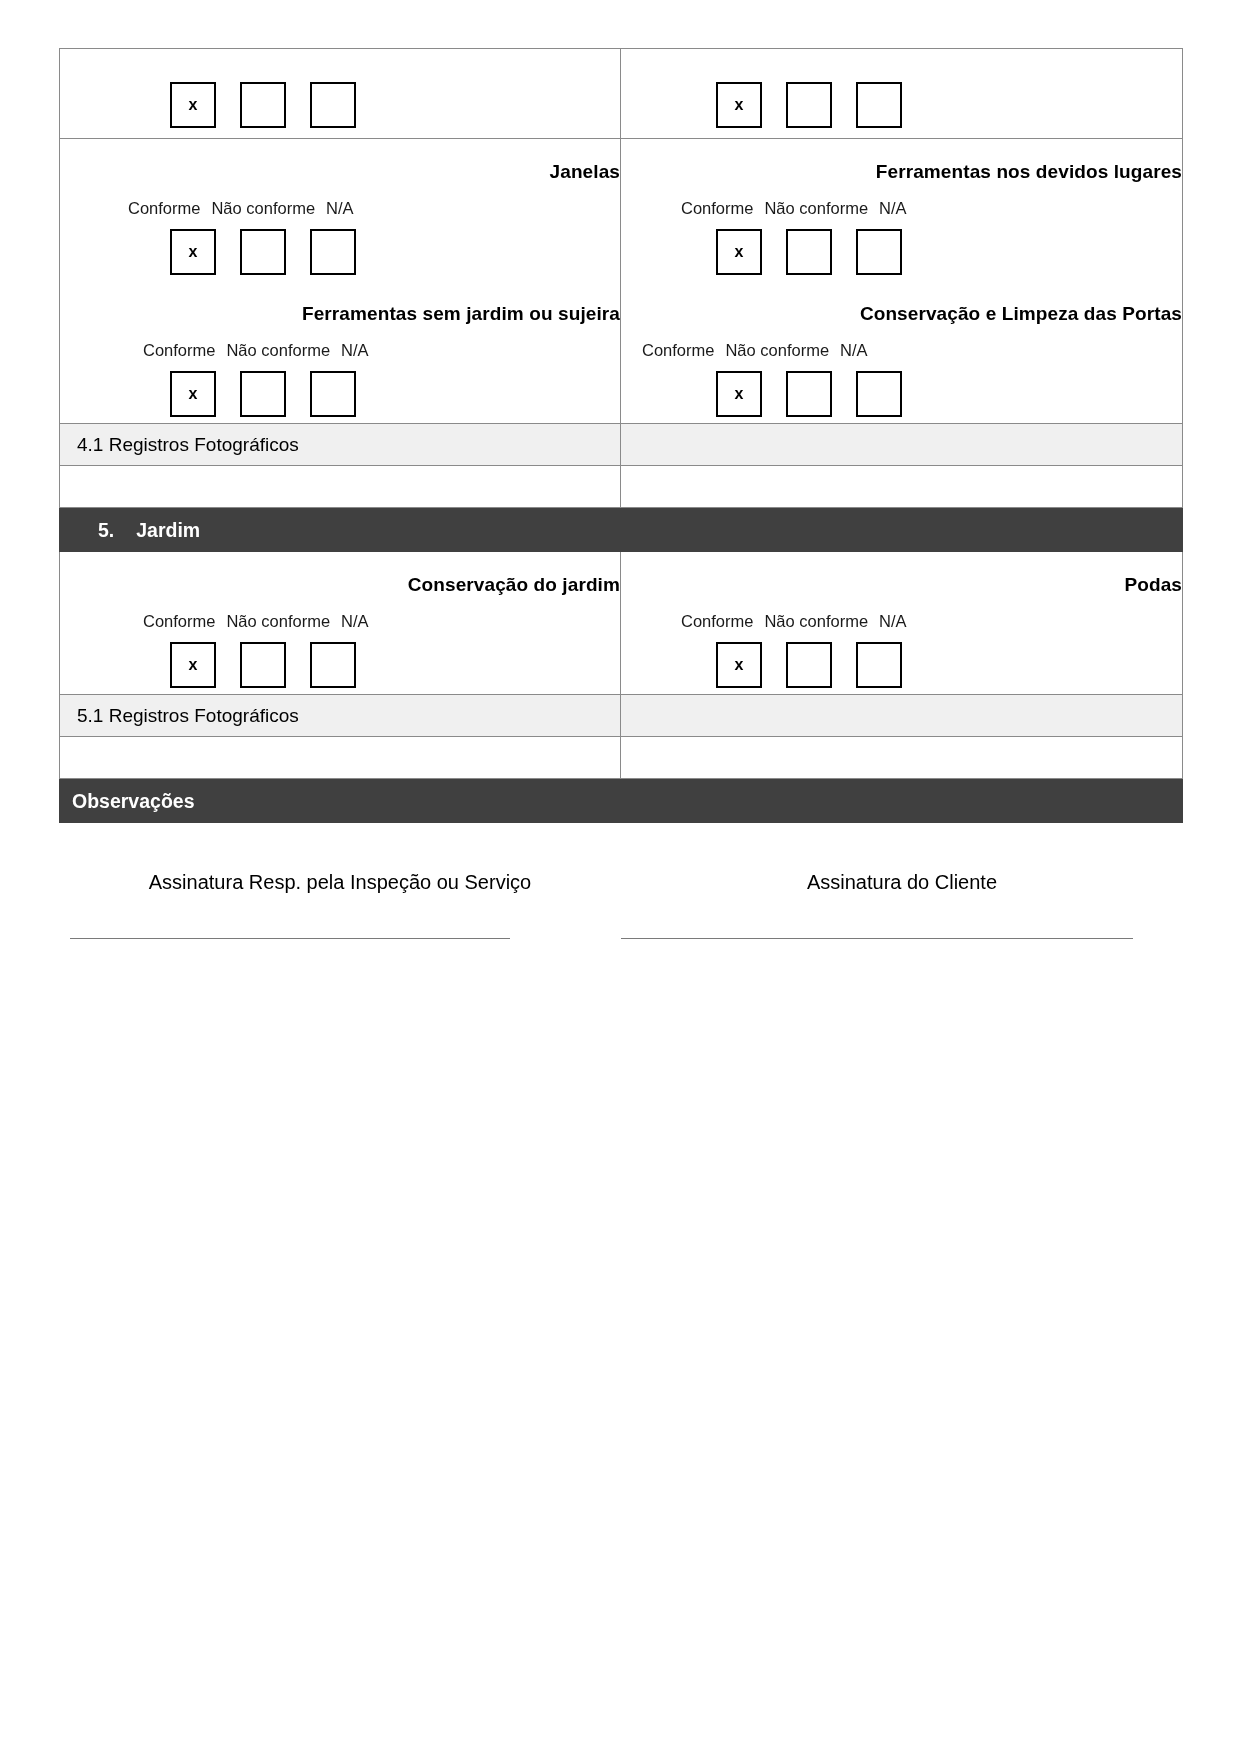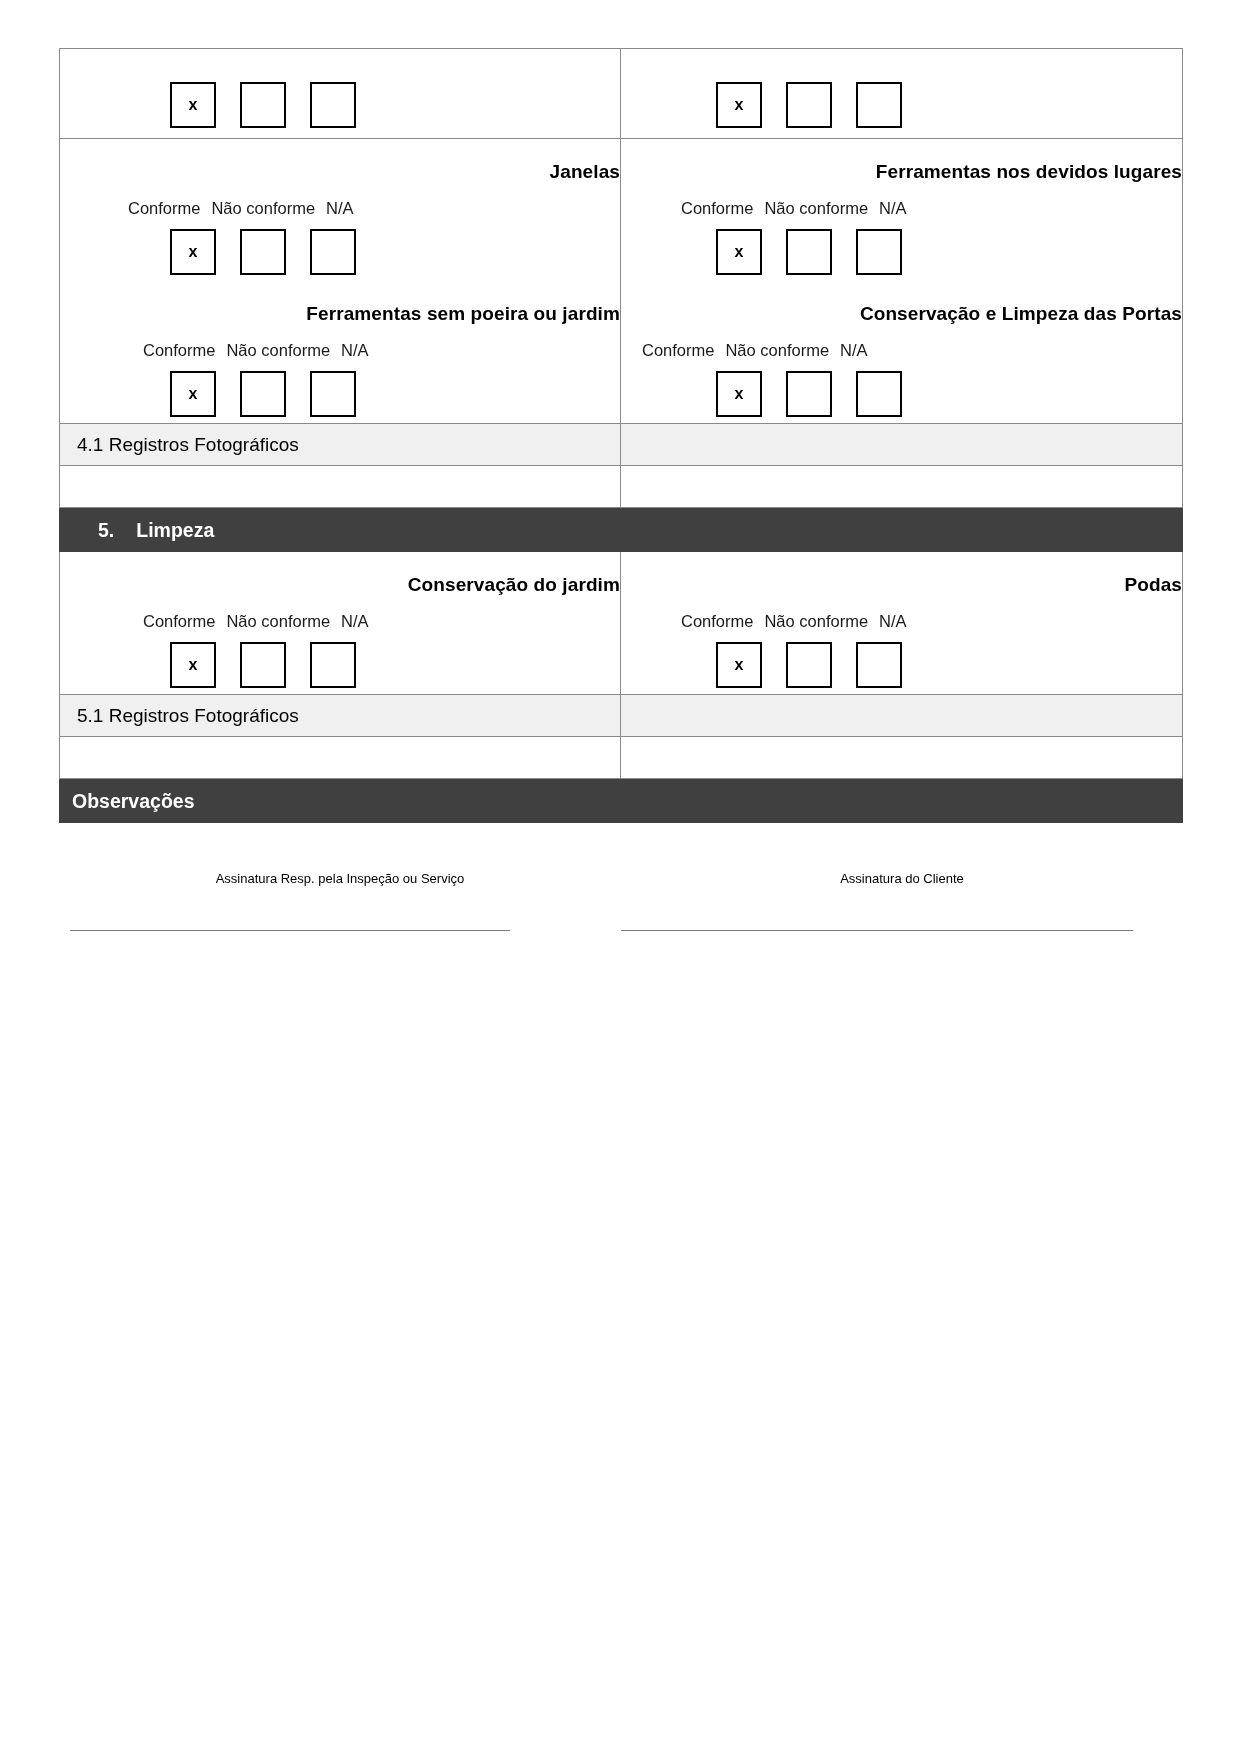--- a/index.html
+++ b/index.html
@@ -151,21 +151,21 @@
     display: flex;
     width: 100%;
   }
   .sigcol {
     width: 50%;
     box-sizing: border-box;
     text-align: center;
     position: relative;
   }
   .sigcol .label {
-    font-size: 13px;
+    font-size: 20px;
     padding: 0 10px;
   }
   .sigline {
     margin: 44px auto 0 auto;
     height: 1px;
     background: #7a7a7a;
   }
   .sigcol.a .sigline { width: 440px; margin-left: 11px; }
   .sigcol.b .sigline { width: 512px; margin-left: 0px; }
 </style>
@@ -207,21 +207,21 @@
             <span>N/A</span>
           </div>
           <div class="boxes indent-2">
             <div class="cbox">x</div>
             <div class="cbox"></div>
             <div class="cbox"></div>
           </div>
         </div>
 
         <div class="item">
-          <div class="item-title">Ferramentas sem poeira ou jardim</div>
+          <div class="item-title">Ferramentas sem jardim ou sujeira</div>
           <div class="legend indent-3">
             <span>Conforme</span>
             <span>Não conforme</span>
             <span>N/A</span>
           </div>
           <div class="boxes indent-2">
             <div class="cbox">x</div>
             <div class="cbox"></div>
             <div class="cbox"></div>
           </div>
@@ -266,21 +266,21 @@
       <div class="cell left">4.1 Registros Fotográficos</div>
       <div class="cell"></div>
     </div>
     <div class="emptyrow">
       <div class="cell left"></div>
       <div class="cell"></div>
     </div>
 
     <div class="darkrow">
       <span class="num">5.</span>
-      <span class="txt">Limpeza</span>
+      <span class="txt">Jardim</span>
     </div>
 
     <div class="block noborder-top">
       <div class="col left">
         <div class="item">
           <div class="item-title">Conservação do jardim</div>
           <div class="legend indent-3">
             <span>Conforme</span>
             <span>Não conforme</span>
             <span>N/A</span>

